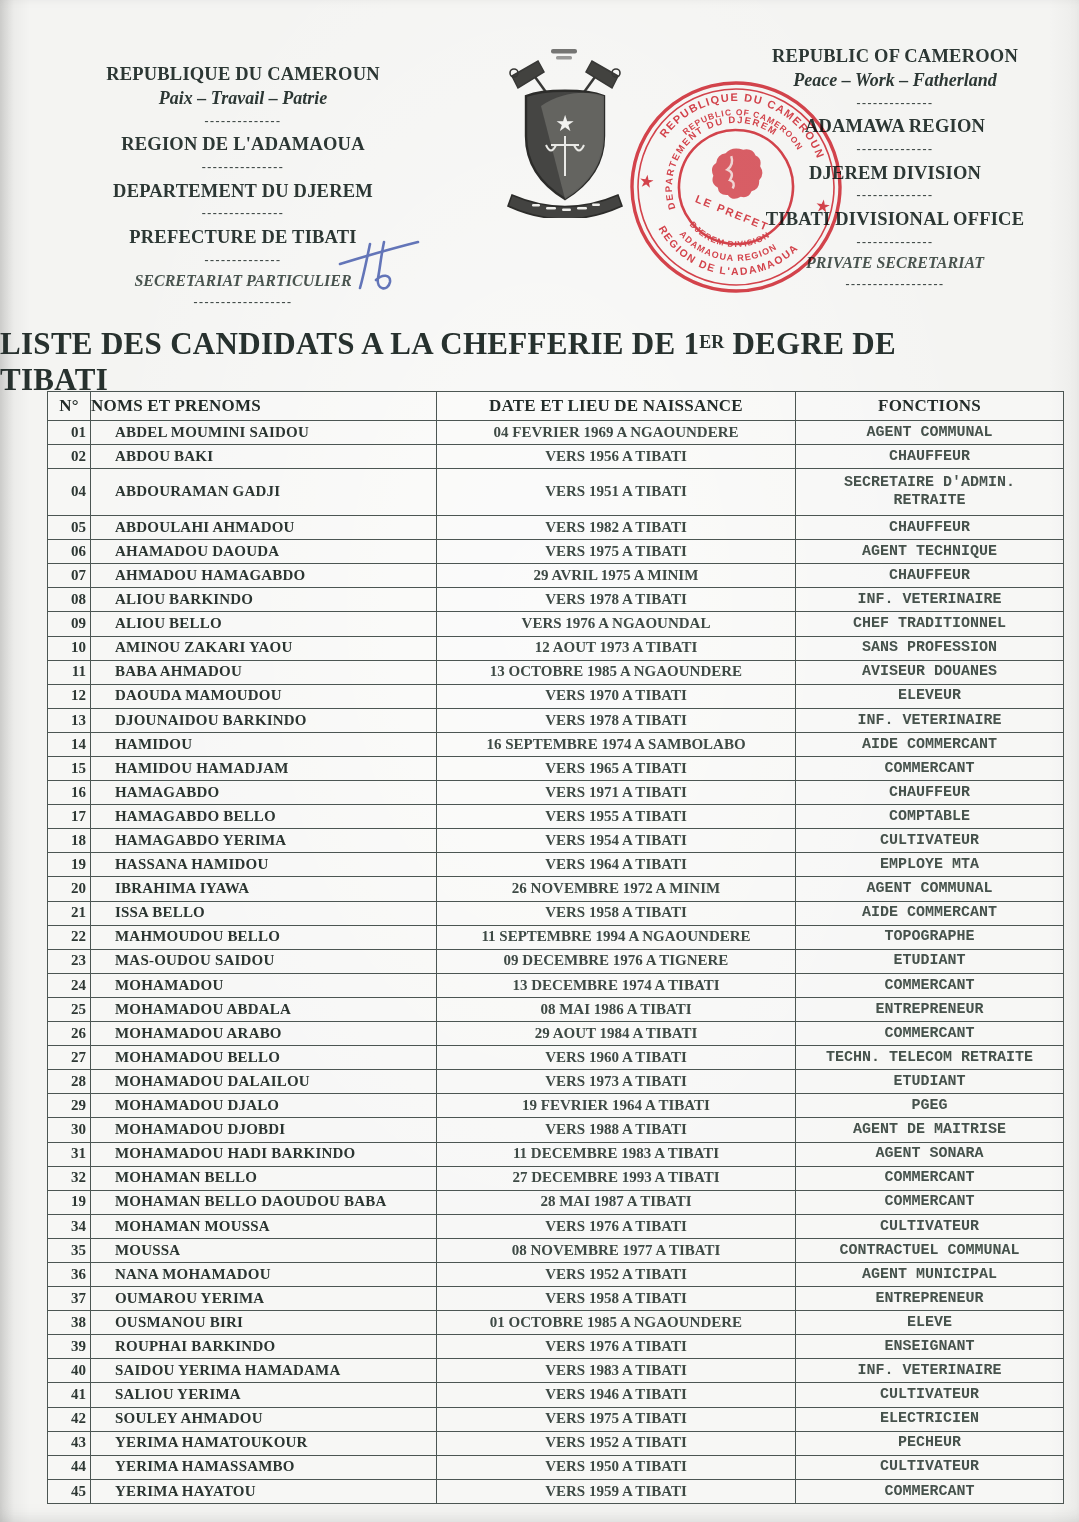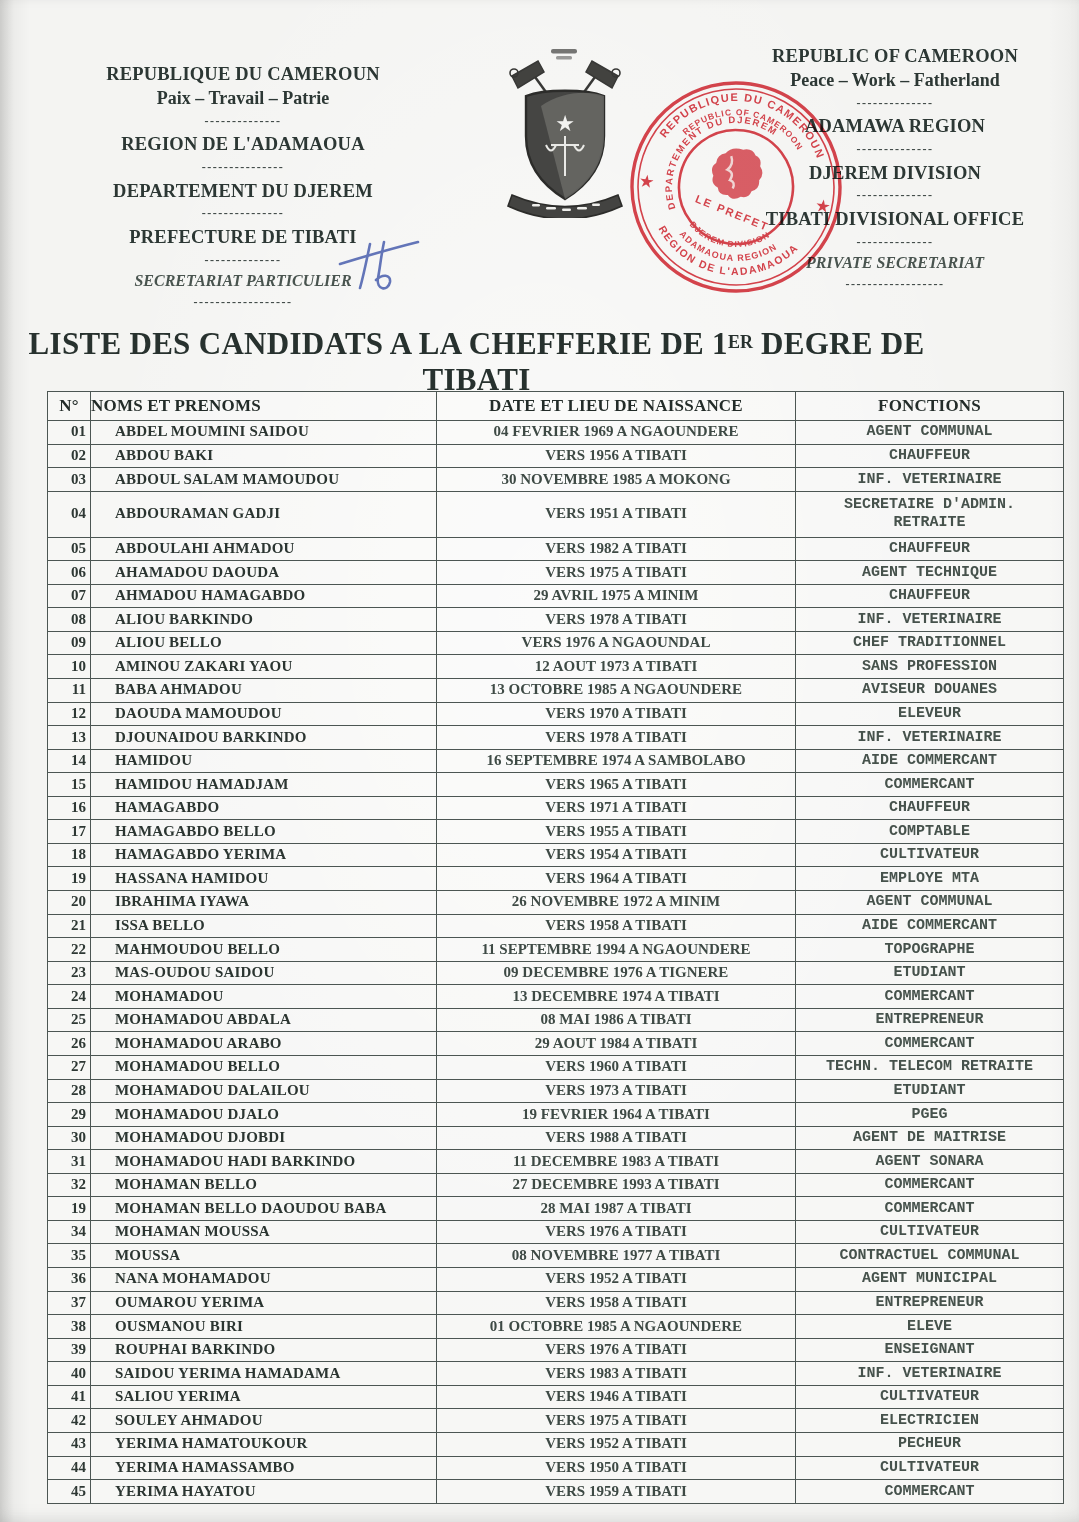--- a/index.html
+++ b/index.html
@@ -19,38 +19,38 @@
   .page::after{
     content:"";position:absolute;inset:0;pointer-events:none;
     box-shadow:inset 0 -10px 16px -10px rgba(140,140,140,.35), inset 0 6px 10px -8px rgba(160,160,160,.25);
   }
   
   .head-block{position:absolute;text-align:center;color:#2c3734;}
   .head-left{left:78px;top:56px;width:330px;}
   .head-right{left:740px;top:38px;width:310px;}
   .hline{line-height:1.22;}
   .hline.caps{font-weight:bold;font-size:18.5px;letter-spacing:.2px;margin-top:7px;}
-  .hline.italic{font-weight:bold;font-size:18px;margin-top:2px;}
+  .hline.italic{font-weight:bold;font-style:italic;font-size:18px;margin-top:2px;}
   .hline.italic-caps{font-weight:bold;font-style:italic;font-size:16px;color:#49544f;margin-top:6px;}
   .hline.dashes{font-weight:bold;font-size:12px;letter-spacing:1.5px;color:#3c4643;line-height:.9;margin-top:6px;}
   
   .emblem{position:absolute;left:504px;top:46px;width:122px;height:172px;}
   
   .stamp{
     position:absolute;left:626px;top:76px;width:220px;height:222px;
     mix-blend-mode:multiply;opacity:.92;
     transform:rotate(8deg);
   }
   .stamp text{font-family:"Liberation Sans", sans-serif;font-weight:bold;}
   
   .paraph{position:absolute;left:336px;top:234px;width:86px;height:66px;}
   
   .doc-title{
     position:absolute;left:0;top:326px;width:953px;
-    text-align:center;font-weight:bold;font-size:31px;color:#27312e;
+    font-weight:bold;font-size:31px;color:#27312e;
     letter-spacing:.3px;
   }
   .doc-title sup{font-size:18px;vertical-align:6px;letter-spacing:0;}
   
   table.doc-table{
     position:absolute;left:47px;top:391px;width:1016px;height:1113px;
     border-collapse:collapse;table-layout:fixed;
     background:rgba(255,255,255,.25);
   }
   .doc-table th,.doc-table td{
@@ -220,26 +220,20 @@
           <td class="c-birth">04 FEVRIER 1969 A NGAOUNDERE</td>
           <td class="c-func">AGENT COMMUNAL</td>
         </tr>
         <tr>
           <td class="c-no">02</td>
           <td class="c-name">ABDOU BAKI</td>
           <td class="c-birth">VERS 1956 A TIBATI</td>
           <td class="c-func">CHAUFFEUR</td>
         </tr>
         <tr>
-          <td class="c-no">03</td>
-          <td class="c-name">ABDOUL SALAM MAMOUDOU</td>
-          <td class="c-birth">30 NOVEMBRE 1985 A MOKONG</td>
-          <td class="c-func">INF. VETERINAIRE</td>
-        </tr>
-        <tr>
           <td class="c-no">04</td>
           <td class="c-name">ABDOURAMAN GADJI</td>
           <td class="c-birth">VERS 1951 A TIBATI</td>
           <td class="c-func">SECRETAIRE D'ADMIN.
 RETRAITE</td>
         </tr>
         <tr>
           <td class="c-no">05</td>
           <td class="c-name">ABDOULAHI AHMADOU</td>
           <td class="c-birth">VERS 1982 A TIBATI</td>

